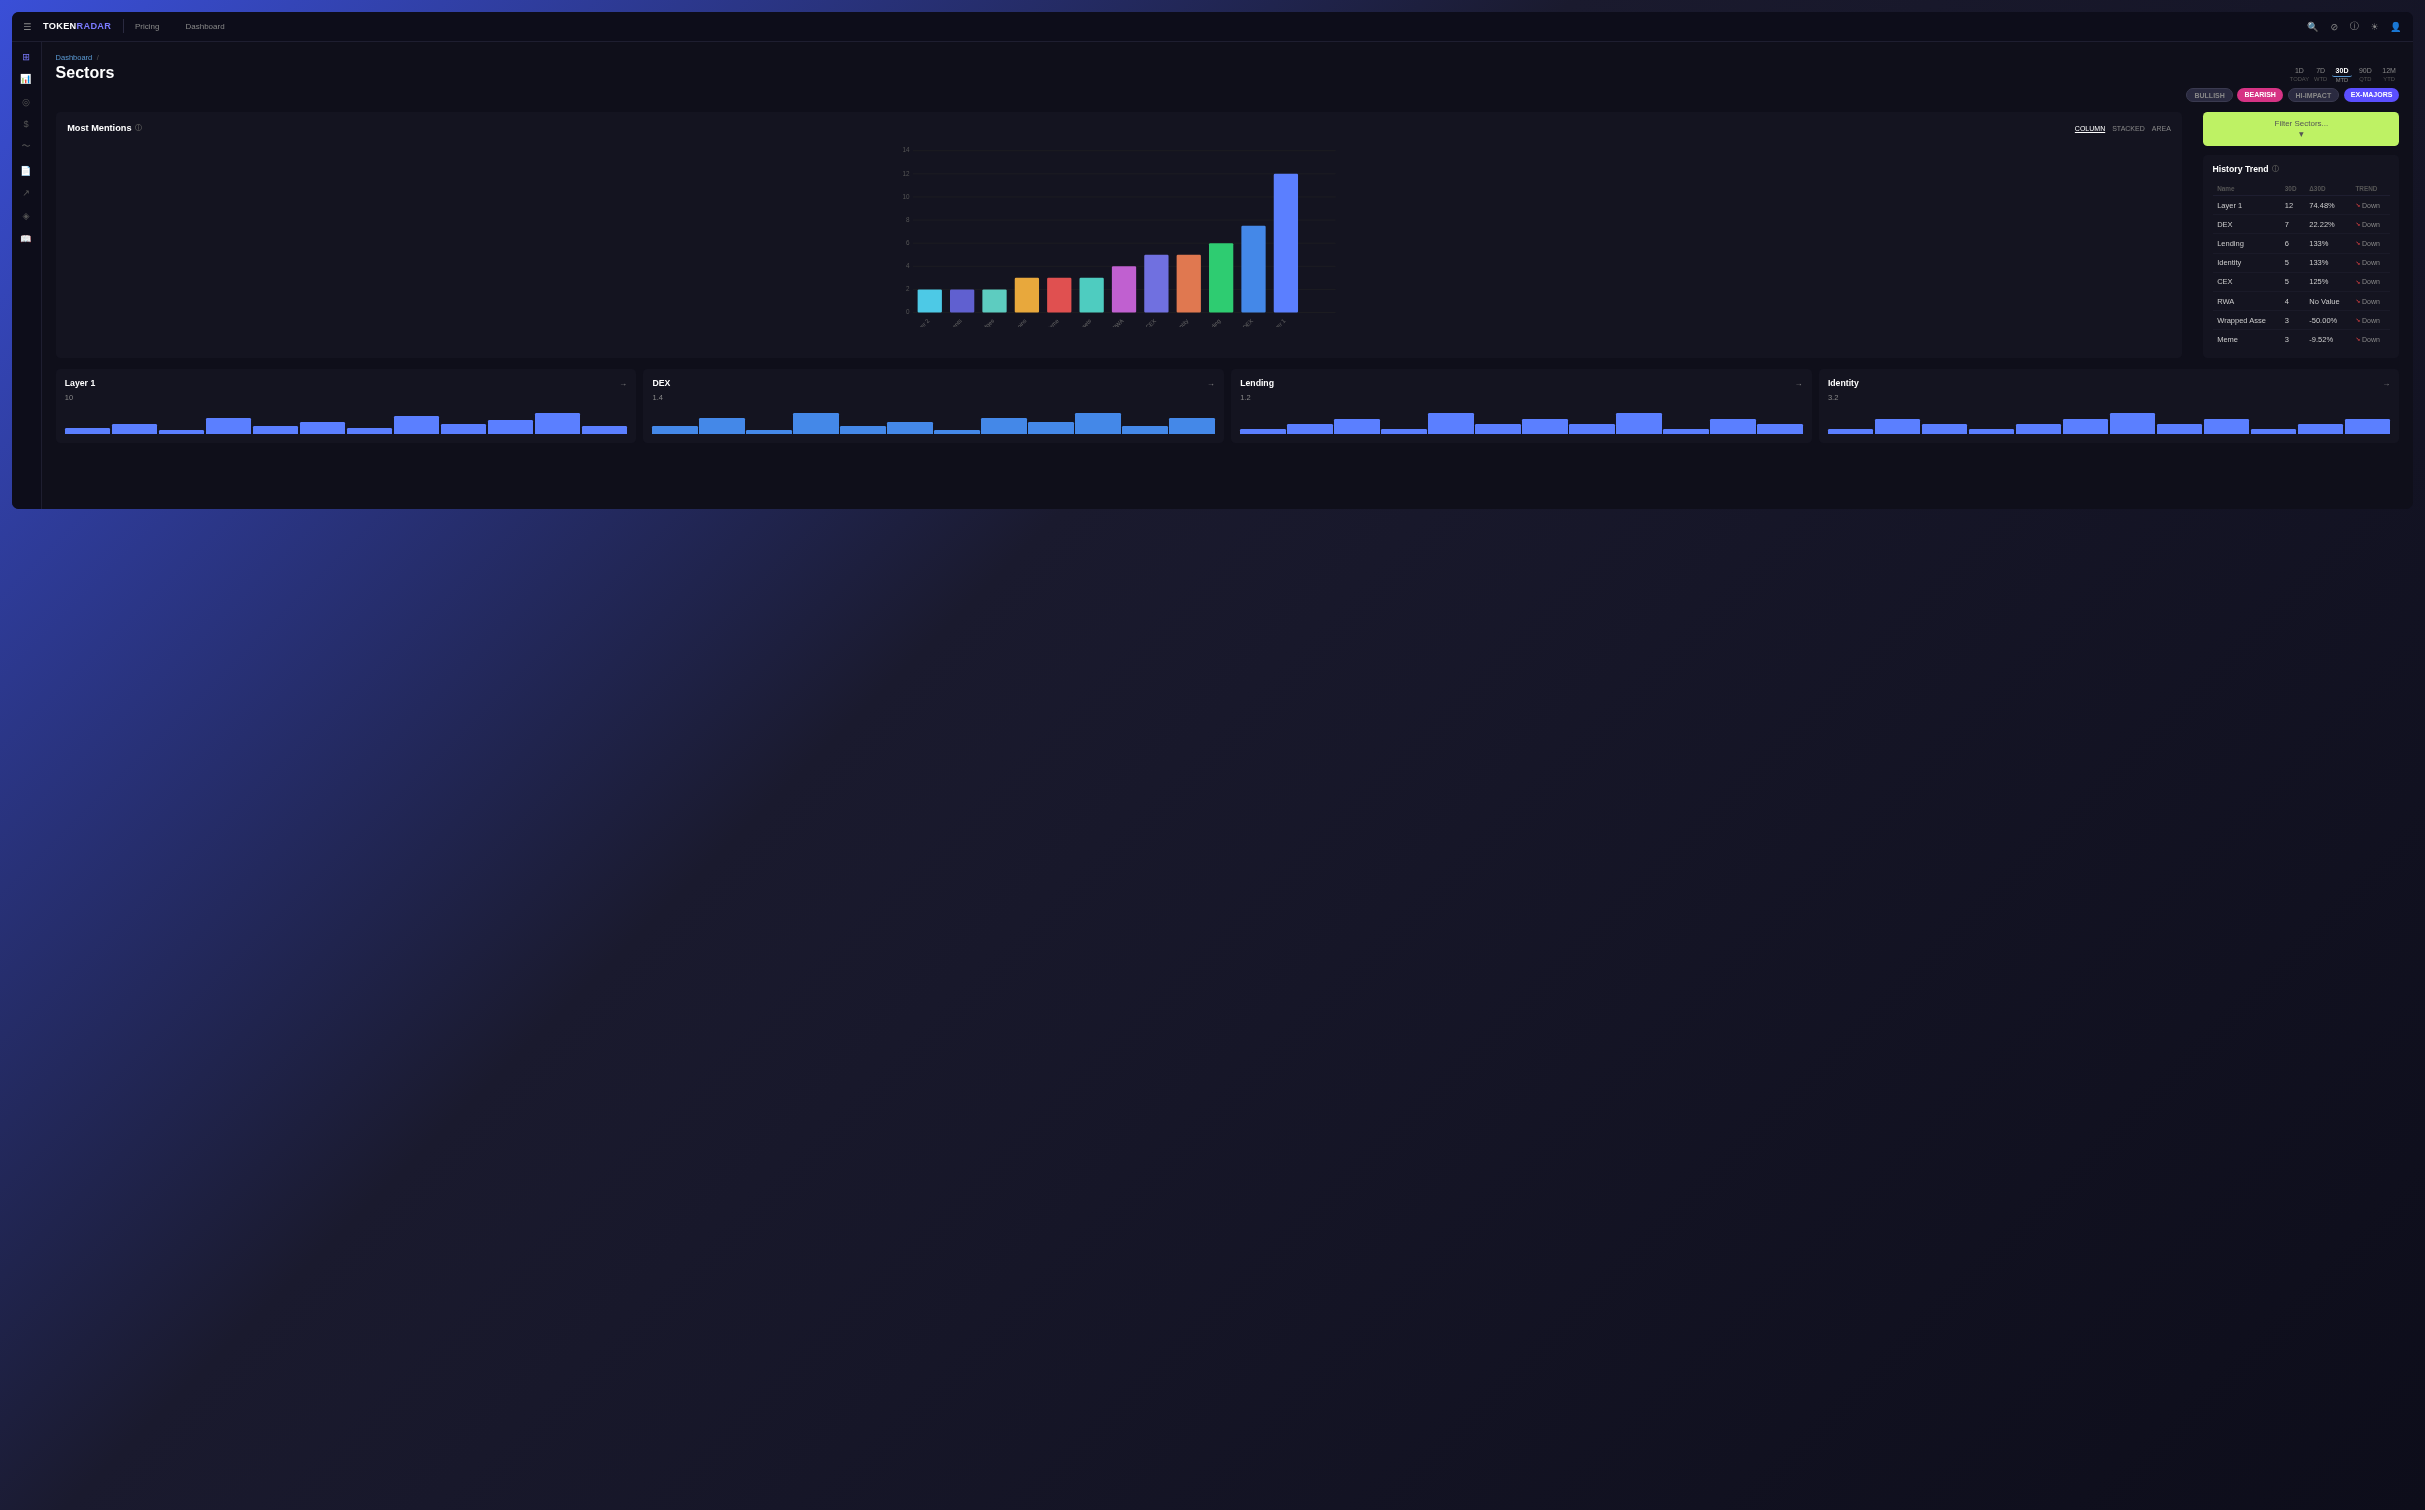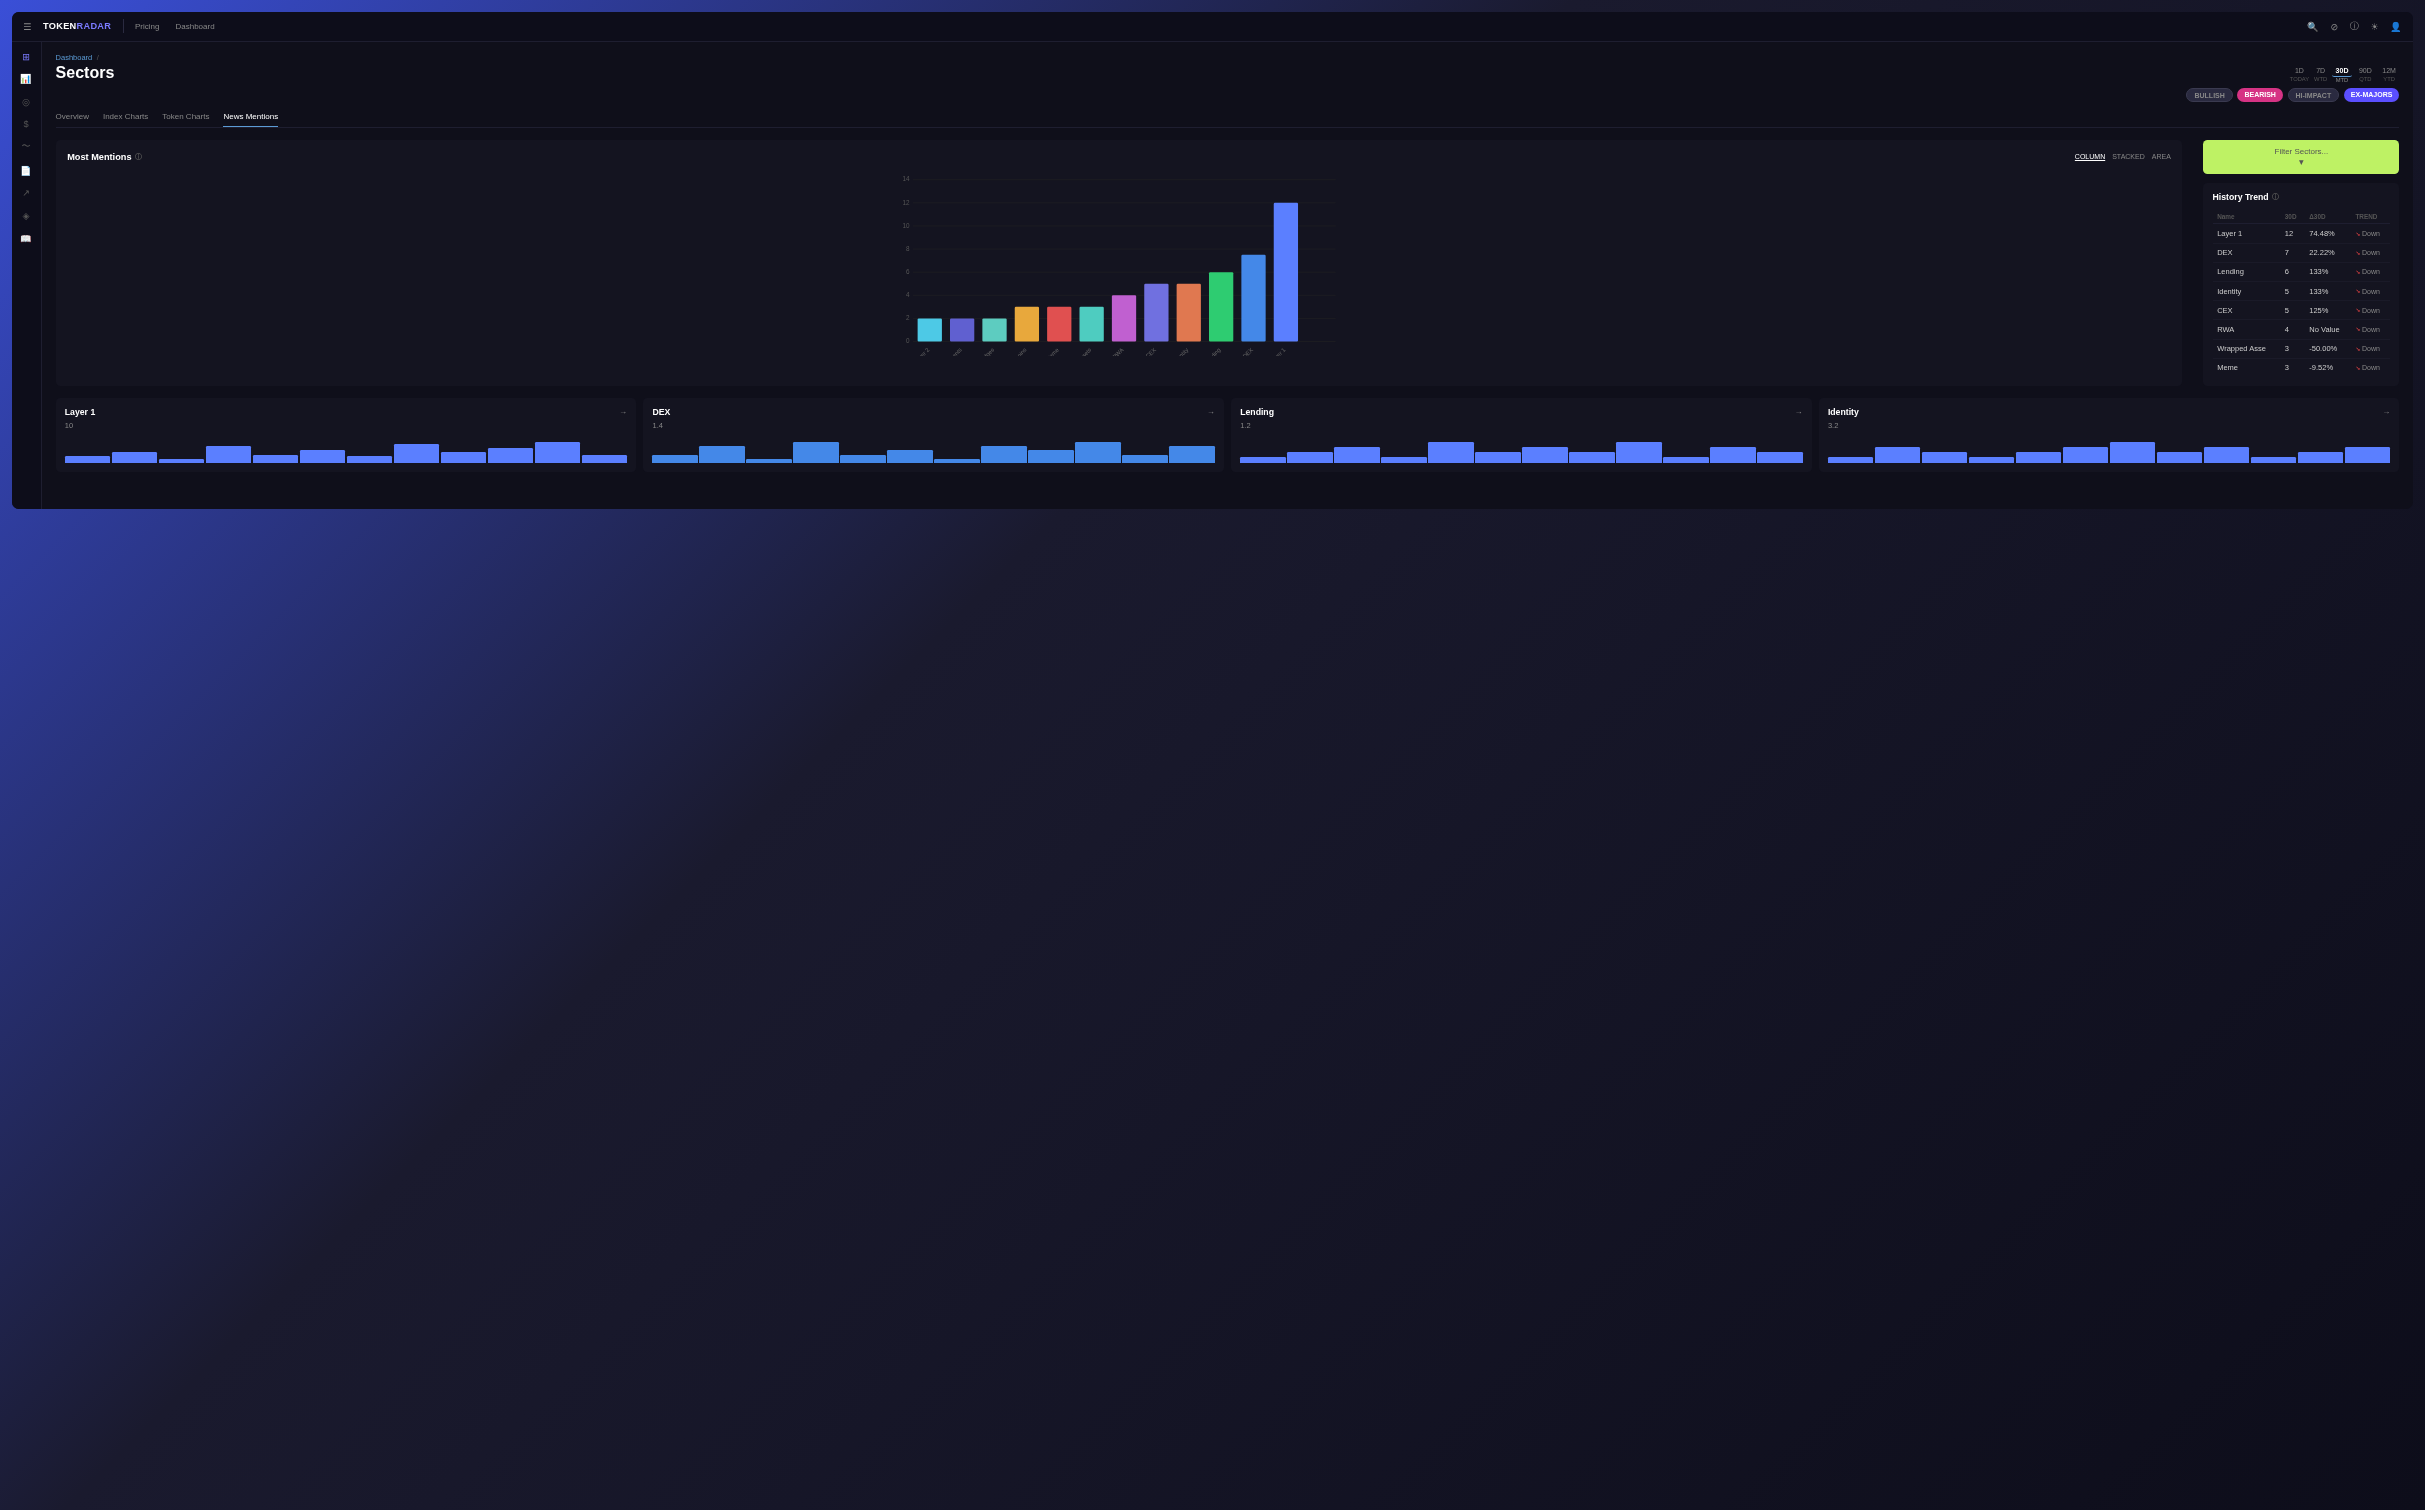--- a/index.html
+++ b/index.html
@@ -26,21 +26,21 @@
       align-items: center;
       padding: 0 11.6px;
       height: 30px;
       gap: 11.6px;
     }
     .hamburger-icon { color: #888; font-size: 9.2px; cursor: pointer; }
     .logo { font-weight: 700; font-size: 9.2px; letter-spacing: 0.3px; }
     .logo span:first-child { color: #fff; }
     .logo span:last-child { color: #7b7bff; }
     .nav-divider { width: 0.6px; height: 14px; background: #2a2a40; }
-    .nav-links { display: flex; gap: 16px; }
+    .nav-links { display: flex; gap: 26px; }
     .nav-link { color: #888; font-size: 8px; cursor: pointer; text-decoration: none; }
     .nav-right { margin-left: auto; display: flex; align-items: center; gap: 11.6px; }
     .nav-icon { color: #888; font-size: 9.2px; cursor: pointer; }
 
     
     .main-layout { display: flex; flex: 1; }
 
     
     .sidebar {
       width: 30px;
@@ -252,26 +252,20 @@
           </div>
           <div class="tag-filters">
             <span class="tag tag-bullish">BULLISH</span>
             <span class="tag tag-bearish">BEARISH</span>
             <span class="tag tag-hiimpact">HI-IMPACT</span>
             <span class="tag tag-exmajors">EX-MAJORS</span>
           </div>
         </div>
       </div>
 
-      <div class="sub-nav">
-        <span class="sub-nav-tab">Overview</span>
-        <span class="sub-nav-tab">Index Charts</span>
-        <span class="sub-nav-tab">Token Charts</span>
-        <span class="sub-nav-tab active">News Mentions</span>
-      </div>
 
       <div class="charts-section">
 
         <div class="main-chart-card">
           <div class="chart-header">
             <div class="chart-title">
               <span>Most Mentions</span>
               <span class="info-icon">ⓘ</span>
             </div>
             <div class="chart-view-btns">

